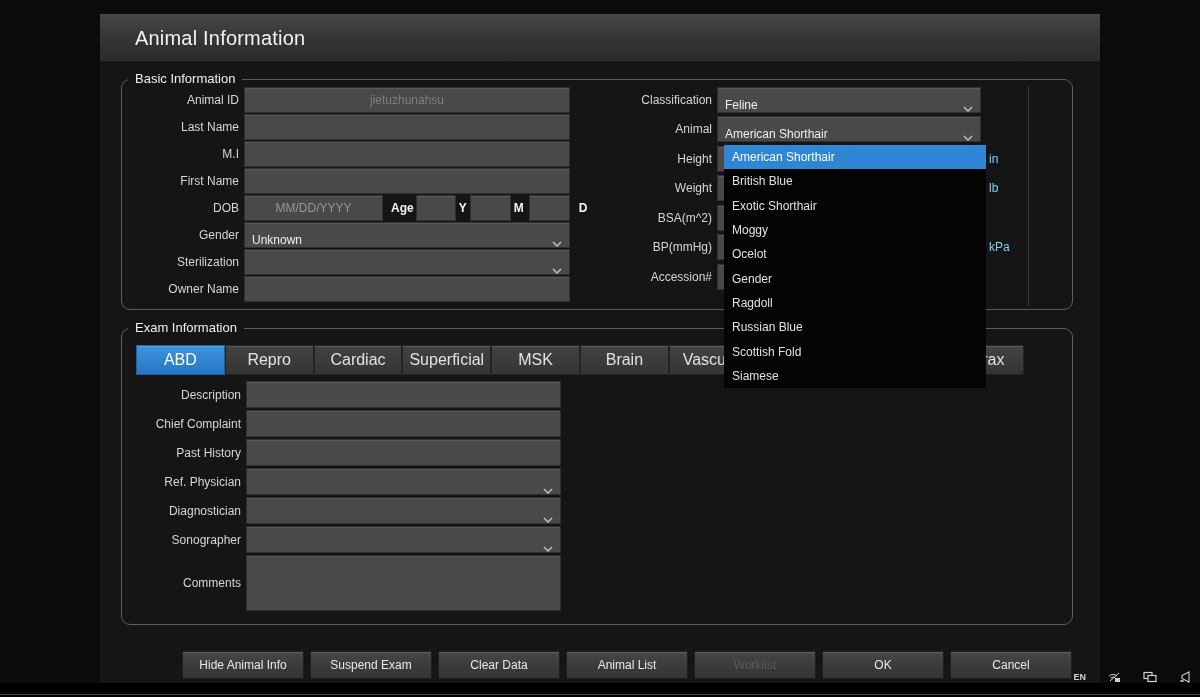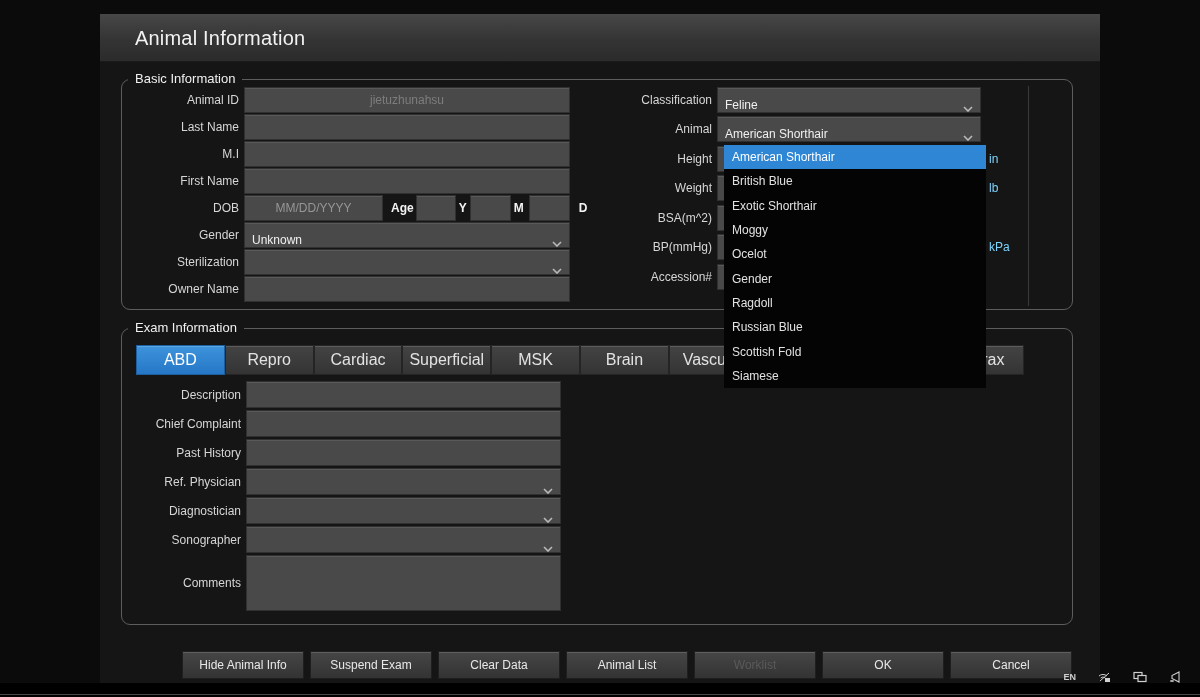--- a/index.html
+++ b/index.html
@@ -51,21 +51,21 @@
   #footer { position:absolute; left:83px; top:638px; width:888px; height:26px; display:flex; gap:8px; }
   .btn { flex:1; display:flex; align-items:center; justify-content:center; font-size:12px; color:#e8e8e8;
          background:linear-gradient(#464646,#333333); box-shadow:inset 0 1px 0 #5e5e5e, 0 0 0 1px #1f1f1f;
          cursor:default; }
   .btn.disabled { color:#5a5a5a; }
 
   
   #col-divider { position:absolute; left:928px; top:72px; width:1px; height:220px; background:#3a3a3a; }
   #bottom-strip { position:absolute; left:0; bottom:0; width:1200px; height:14px; background:#000; }
   #bottom-edge { position:absolute; left:0; bottom:2px; width:1200px; height:1px; background:#474747; }
-  #status { position:absolute; right:19px; top:669px; height:16px; display:flex; align-items:center; gap:22px;
+  #status { position:absolute; right:9px; top:669px; height:16px; display:flex; align-items:center; gap:22px;
             color:#cfcfcf; z-index:70; }
   #status .lang { font-size:9px; font-weight:bold; letter-spacing:0; }
   #status svg { display:block; }
   .ta { resize:none; }
 </style>
 </head>
 <body>
 
 <div id="screen">
   <div id="dialog">

